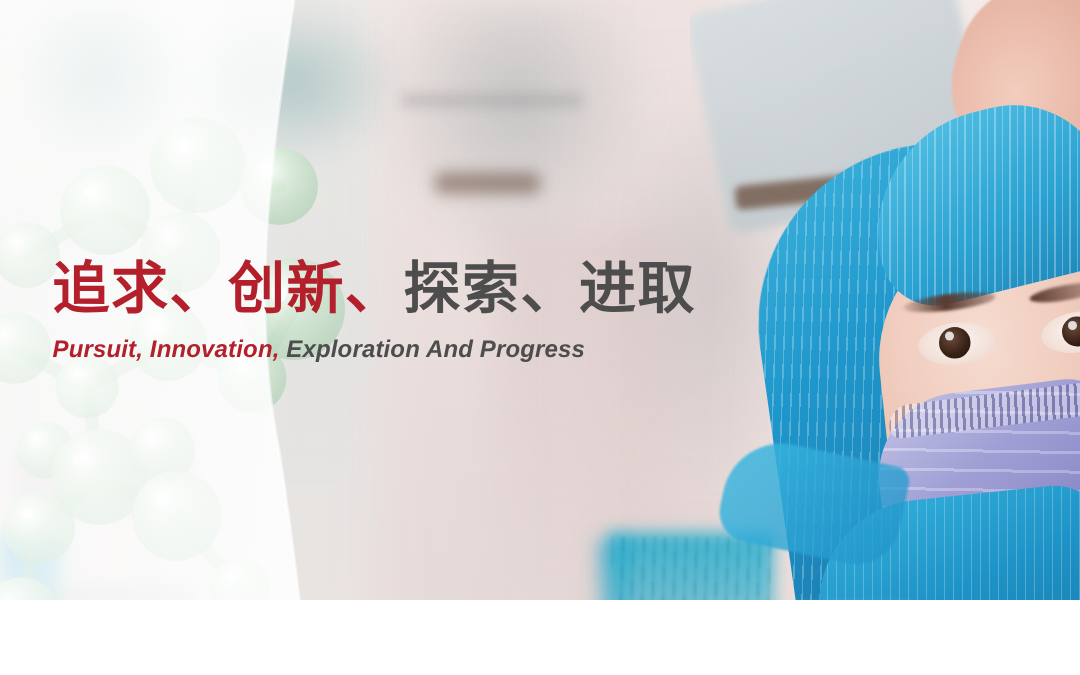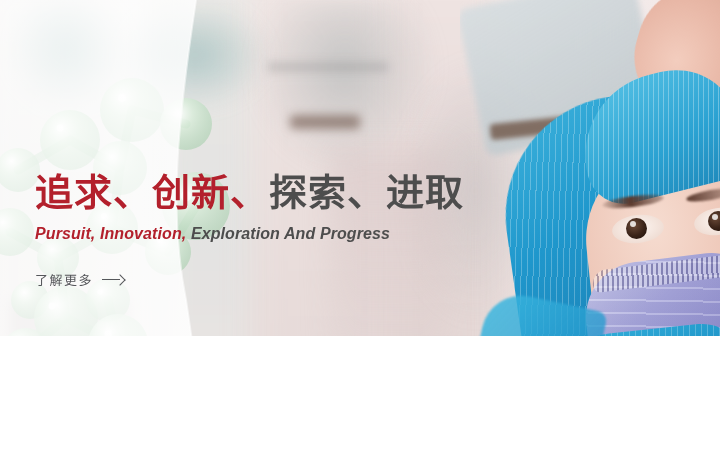--- a/index.html
+++ b/index.html
@@ -4,21 +4,21 @@
 <title>Hero Banner</title>
 <style>
   html, body {
     margin: 0;
     padding: 0;
     background: #ffffff;
   }
   #stage {
     position: relative;
     width: 720px;
-    height: 336px;
+    height: 400px;
     overflow: hidden;
     font-family: "Liberation Sans", "DejaVu Sans", sans-serif;
     background: #f0abfc;
     user-select: none;
   }
 
   
   .photo {
     position: absolute;
     inset: 0;
@@ -442,20 +442,16 @@
       <path d="M196,0 C178,120 168,210 186,300 C194,352 200,400 205,450" stroke="#ffffff" stroke-opacity=".55" stroke-width="2" fill="none"></path>
     </svg>
   </div>
 
   <div class="content">
 
     <h1 class="headline"><span class="hl-red">追求、创新、</span><span class="hl-grey">探索、进取</span></h1>
 
     <p class="subline"><span class="sl-red">Pursuit, Innovation,</span><span class="sl-grey"> Exploration And Progress</span></p>
 
-    <a href="#" class="more">
-      <span>了解更多</span>
-      <span class="arrow"></span>
-    </a>
 
   </div>
 
 </div>
 
 </body></html>

